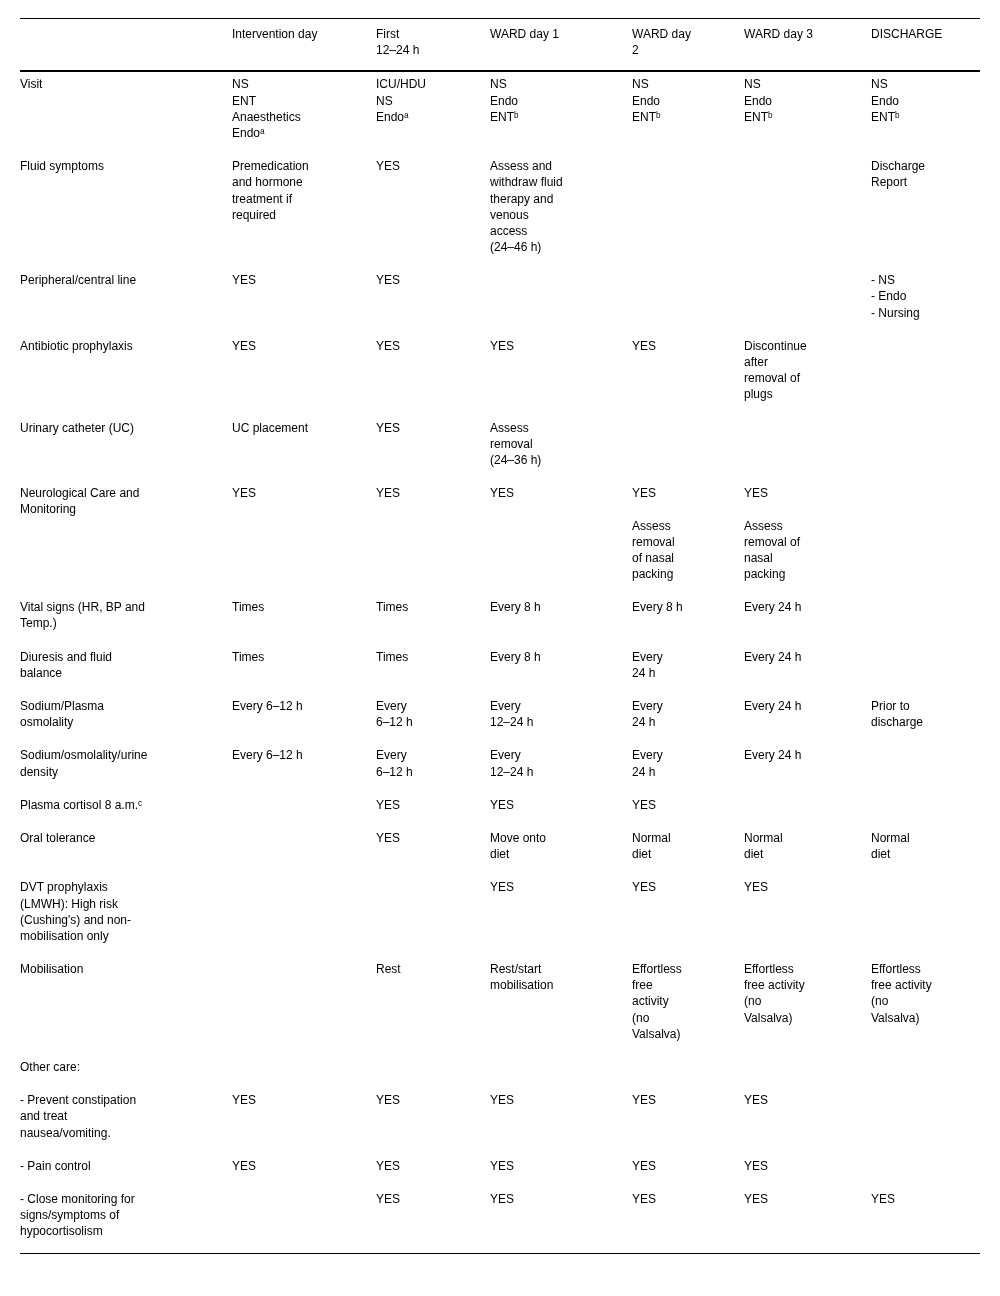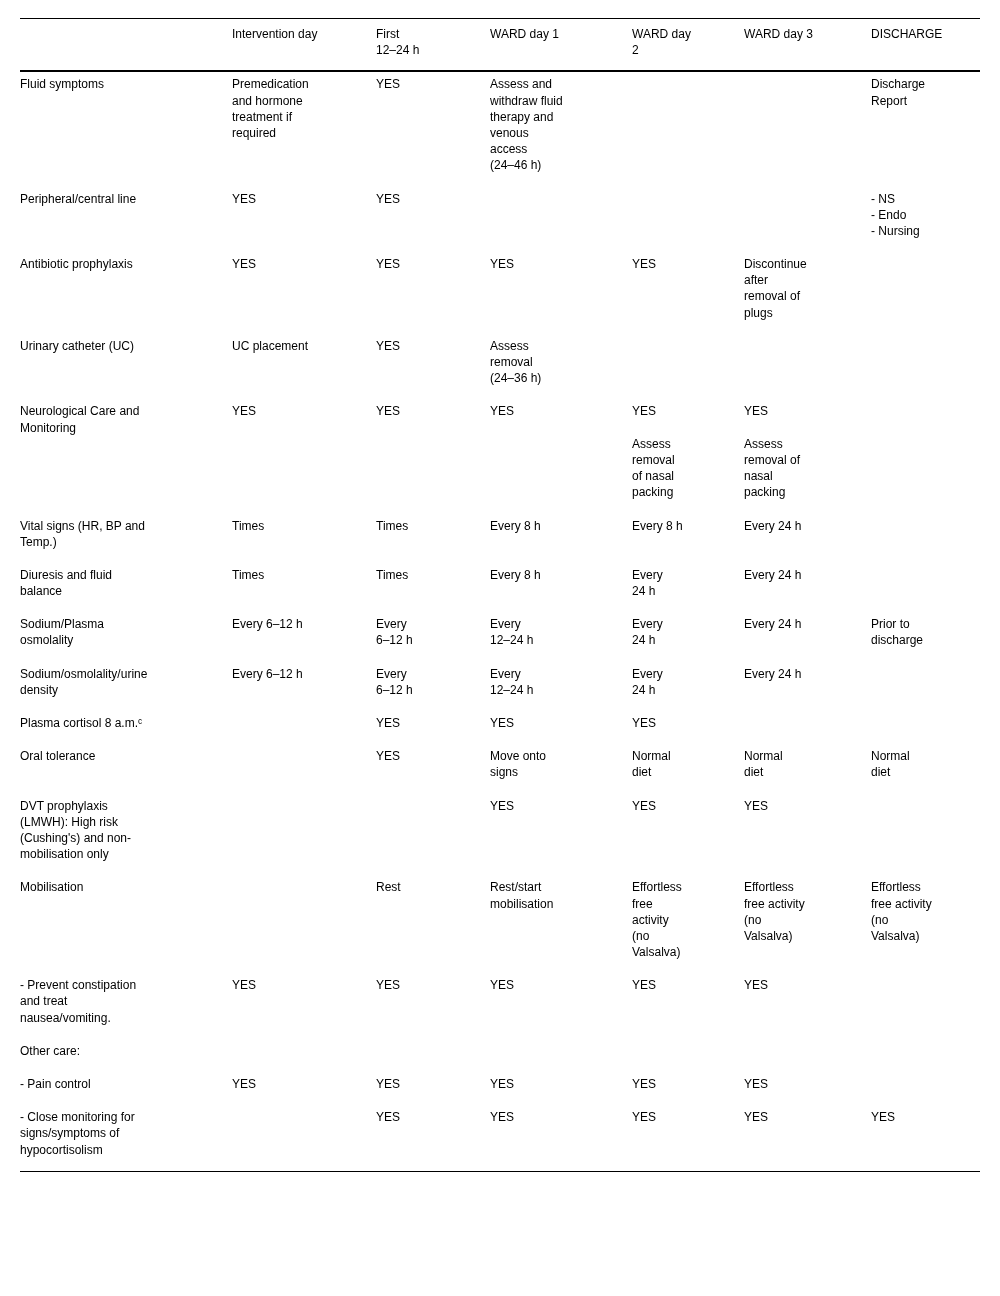--- a/index.html
+++ b/index.html
@@ -60,20 +60,42 @@
 12–24 h</th>
         <th>WARD day 1</th>
         <th>WARD day
 2</th>
         <th>WARD day 3</th>
         <th>DISCHARGE</th>
       </tr>
     </thead>
     <tbody>
         <tr>
+          <td class="row-label">Visit</td>
+          <td>NS
+ENT
+Anaesthetics
+Endoᵃ</td>
+          <td>ICU/HDU
+NS
+Endoᵃ</td>
+          <td>NS
+Endo
+ENTᵇ</td>
+          <td>NS
+Endo
+ENTᵇ</td>
+          <td>NS
+Endo
+ENTᵇ</td>
+          <td>NS
+Endo
+ENTᵇ</td>
+        </tr>
+        <tr>
           <td class="row-label">Fluid symptoms</td>
           <td>Premedication
 and hormone
 treatment if
 required</td>
           <td>YES</td>
           <td>Assess and
 withdraw fluid
 therapy and
 venous
@@ -193,21 +215,21 @@
           <td>YES</td>
           <td>YES</td>
           <td></td>
           <td></td>
         </tr>
         <tr>
           <td class="row-label">Oral tolerance</td>
           <td></td>
           <td>YES</td>
           <td>Move onto
-signs</td>
+diet</td>
           <td>Normal
 diet</td>
           <td>Normal
 diet</td>
           <td>Normal
 diet</td>
         </tr>
         <tr>
           <td class="row-label">DVT prophylaxis
 (LMWH): High risk
@@ -234,37 +256,37 @@
           <td>Effortless
 free activity
 (no
 Valsalva)</td>
           <td>Effortless
 free activity
 (no
 Valsalva)</td>
         </tr>
         <tr>
+          <td class="row-label">Other care:</td>
+          <td></td>
+          <td></td>
+          <td></td>
+          <td></td>
+          <td></td>
+          <td></td>
+        </tr>
+        <tr>
           <td class="row-label">- Prevent constipation
 and treat
 nausea/vomiting.</td>
           <td>YES</td>
           <td>YES</td>
           <td>YES</td>
           <td>YES</td>
           <td>YES</td>
-          <td></td>
-        </tr>
-        <tr>
-          <td class="row-label">Other care:</td>
-          <td></td>
-          <td></td>
-          <td></td>
-          <td></td>
-          <td></td>
           <td></td>
         </tr>
         <tr>
           <td class="row-label">- Pain control</td>
           <td>YES</td>
           <td>YES</td>
           <td>YES</td>
           <td>YES</td>
           <td>YES</td>
           <td></td>

